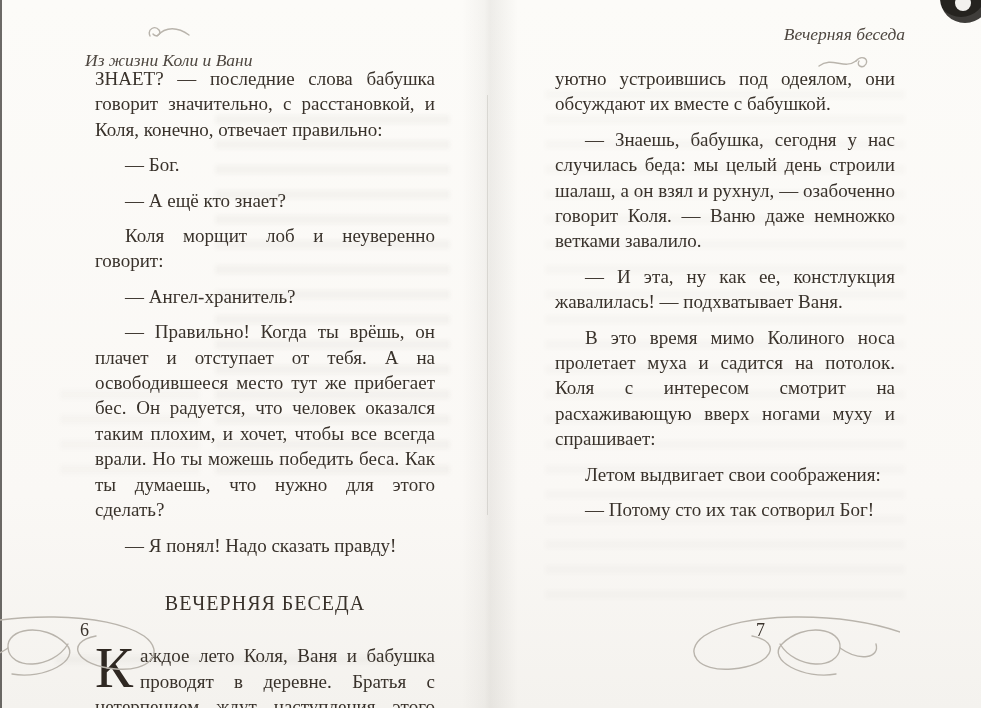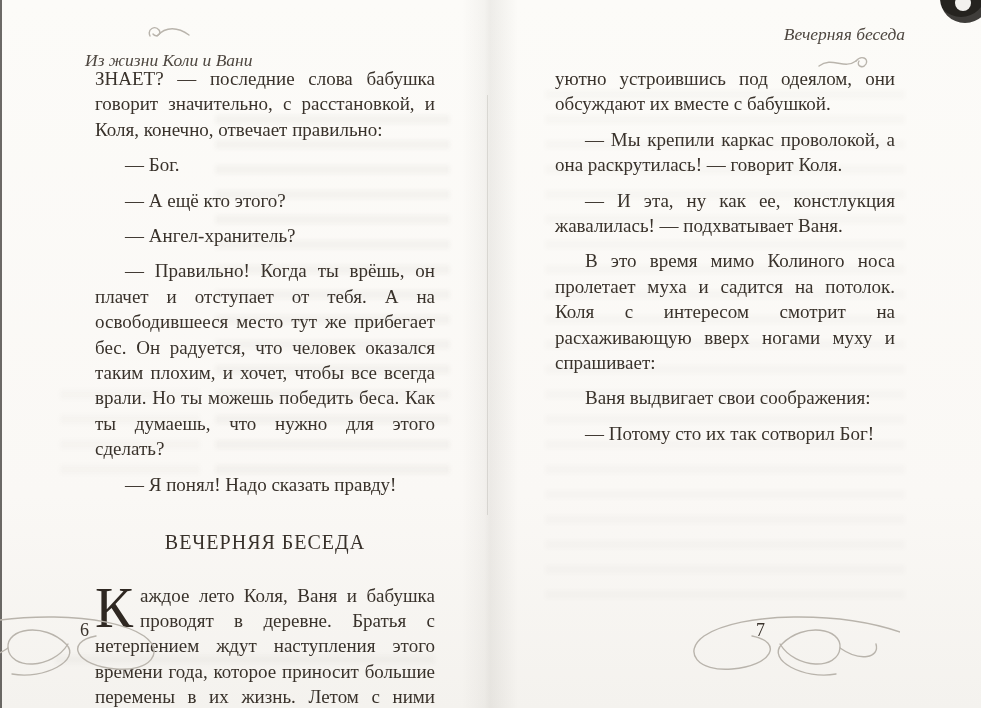--- a/index.html
+++ b/index.html
@@ -74,38 +74,39 @@
       <path class="flourish" d="M1 13 C 14 3 26 17 38 8"></path>
       <path class="flourish" d="M38 8 C 43 2 51 5 48 11 C 45 16 38 13 41 8"></path>
     </svg>
   </div>
 
   <div class="page left">
     <div class="body-text" id="left-body">
 
       <p class="para">ЗНАЕТ? — последние слова бабушка говорит значительно, с расстановкой, и Коля, конечно, отвечает правильно:</p>
         <p class="para ind">— Бог.</p>
-        <p class="para ind">— А ещё кто этого?</p>
+        <p class="para ind">— А ещё кто знает?</p>
+        <p class="para ind">Коля морщит лоб и неуверенно говорит:</p>
         <p class="para ind">— Ангел-хранитель?</p>
         <p class="para ind">— Правильно! Когда ты врёшь, он плачет и отступает от тебя. А на освободившееся место тут же прибегает бес. Он радуется, что человек оказался таким плохим, и хочет, чтобы все всегда врали. Но ты можешь победить беса. Как ты думаешь, что нужно для этого сделать?</p>
         <p class="para ind">— Я понял! Надо сказать правду!</p>
         <p class="para section-title">ВЕЧЕРНЯЯ БЕСЕДА</p>
       <p class="para">
         <span class="dropcap">К</span><span>аждое лето Коля, Ваня и бабушка проводят в деревне. Братья с нетерпением ждут наступления этого времени года, которое приносит большие перемены в их жизнь. Летом с ними случаются маленькие приключения и происшествия. По вечерам,</span>
       </p>
     </div>
   </div>
 
   <div class="page right">
     <div class="body-text" id="right-body">
         <p class="para">уютно устроившись под одеялом, они обсуждают их вместе с бабушкой.</p>
-        <p class="para ind">— Мы крепили каркас проволокой, а она раскрутилась! — говорит Коля.</p>
+        <p class="para ind">— Знаешь, бабушка, сегодня у нас случилась беда: мы целый день строили шалаш, а он взял и рухнул, — озабоченно говорит Коля. — Ваню даже немножко ветками завалило.</p>
         <p class="para ind">— И эта, ну как ее, констлукция жавалилась! — подхватывает Ваня.</p>
         <p class="para ind">В это время мимо Колиного носа пролетает муха и садится на потолок. Коля с интересом смотрит на расхаживающую вверх ногами муху и спрашивает:</p>
-        <p class="para ind">Ваня выдвигает свои соображения:</p>
+        <p class="para ind">Летом выдвигает свои соображения:</p>
         <p class="para ind">— Потому сто их так сотворил Бог!</p>
       </div>
   </div>
 
   <div class="pagenum-wrap pn-left">
     <svg width="240" height="78" viewBox="0 0 240 78">
       <path class="flourish" d="M-6 30 C 60 6 160 8 196 32 C 218 48 202 68 168 65 C 128 62 116 38 148 32"></path>
       <path class="flourish" d="M120 40 C 104 66 62 66 60 44 C 58 24 96 18 118 40 C 134 56 96 76 64 70"></path>
       <path class="flourish" d="M60 44 C 40 58 20 54 24 40"></path>
     </svg>

